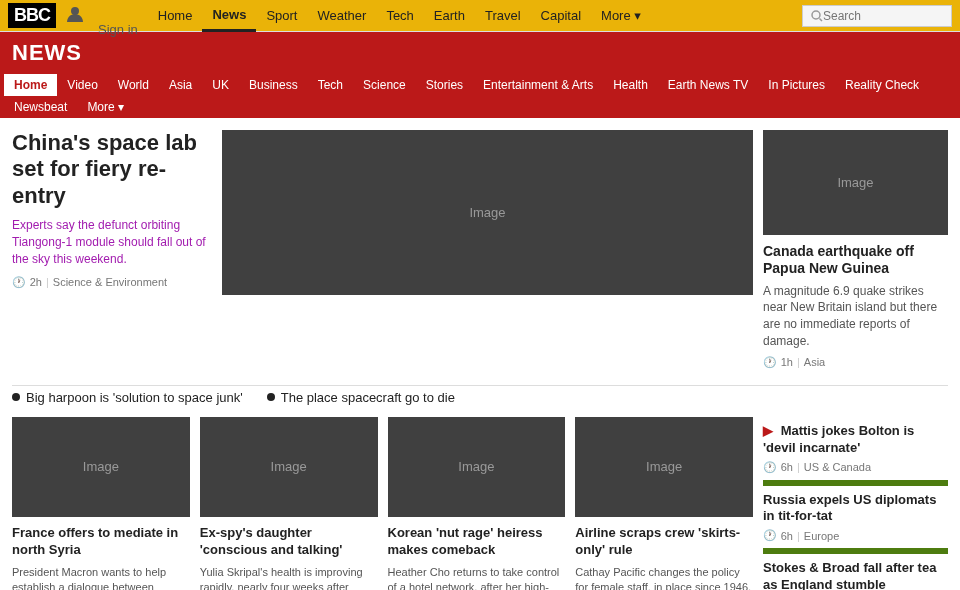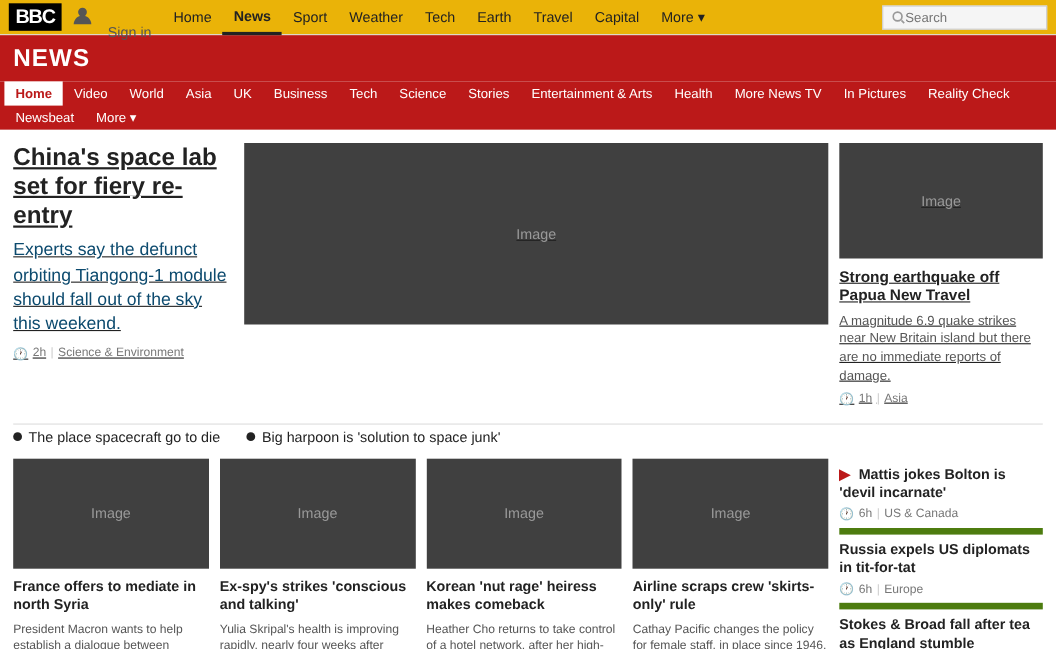--- a/index.html
+++ b/index.html
@@ -89,35 +89,34 @@
       margin: 0 auto;
       background: #fff;
       padding: 12px;
     }
 
     
     #top-story {
       display: flex;
       gap: 10px;
       margin-bottom: 16px;
-      text-decoration: underline;
     }
     #top-story-text {
       width: 200px;
       flex-shrink: 0;
     }
     #top-story-text h1 {
       font-size: 22px;
       font-weight: 700;
       line-height: 1.2;
       margin-bottom: 8px;
     }
     #top-story-text p {
-      font-size: 16px;
-      color: #0c4a6e;
+      font-size: 12px;
+      color: #a21caf;
       margin-bottom: 8px;
       line-height: 1.4;
     }
     .meta {
       font-size: 11px;
       color: #777;
       display: flex;
       align-items: center;
       gap: 4px;
     }
@@ -252,21 +251,21 @@
   <span class="sec-nav-item">Video</span>
   <span class="sec-nav-item">World</span>
   <span class="sec-nav-item">Asia</span>
   <span class="sec-nav-item">UK</span>
   <span class="sec-nav-item">Business</span>
   <span class="sec-nav-item">Tech</span>
   <span class="sec-nav-item">Science</span>
   <span class="sec-nav-item">Stories</span>
   <span class="sec-nav-item">Entertainment &amp; Arts</span>
   <span class="sec-nav-item">Health</span>
-  <span class="sec-nav-item">More News TV</span>
+  <span class="sec-nav-item">Earth News TV</span>
   <span class="sec-nav-item">In Pictures</span>
   <span class="sec-nav-item">Reality Check</span>
   <span class="sec-nav-item">Newsbeat</span>
   <span class="sec-nav-item">More ▾</span>
 </div>
 
 <div id="main-content">
 
   <div id="top-story">
     <div id="top-story-text">
@@ -277,55 +276,55 @@
         <span>2h</span>
         <span class="pipe">|</span>
         <a>Science &amp; Environment</a>
       </div>
     </div>
     <div id="top-story-img">
       <div class="placeholder-img">Image</div>
     </div>
     <div id="side-story">
       <div class="placeholder-img" style="height:105px;">Image</div>
-      <h3>Strong earthquake off Papua New Travel</h3>
+      <h3>Canada earthquake off Papua New Guinea</h3>
       <p>A magnitude 6.9 quake strikes near New Britain island but there are no immediate reports of damage.</p>
       <div class="meta">
         <span>🕐</span>
         <span>1h</span>
         <span class="pipe">|</span>
         <a>Asia</a>
       </div>
     </div>
   </div>
 
   <div id="bullets-row">
     <div class="bullet-item">
       <div class="bullet-dot"></div>
-      <a>The place spacecraft go to die</a>
+      <a>Big harpoon is 'solution to space junk'</a>
     </div>
     <div class="bullet-item">
       <div class="bullet-dot"></div>
-      <a>Big harpoon is 'solution to space junk'</a>
+      <a>The place spacecraft go to die</a>
     </div>
   </div>
 
   <div id="middle-section">
     <div id="cards-row" style="flex:1; display:flex; gap:10px;">
 
       <div class="card">
         <div class="placeholder-img" style="height:100px;">Image</div>
         <h3>France offers to mediate in north Syria</h3>
         <p>President Macron wants to help establish a dialogue between Turkey and Kurdish fighters.</p>
 
       </div>
 
       <div class="card">
         <div class="placeholder-img" style="height:100px;">Image</div>
-        <h3>Ex-spy's strikes 'conscious and talking'</h3>
+        <h3>Ex-spy's daughter 'conscious and talking'</h3>
         <p>Yulia Skripal's health is improving rapidly, nearly four weeks after being exposed to a nerve agent.</p>
 
       </div>
 
       <div class="card">
         <div class="placeholder-img" style="height:100px;">Image</div>
         <h3>Korean 'nut rage' heiress makes comeback</h3>
         <p>Heather Cho returns to take control of a hotel network, after her high-profile tantrum three years ago.</p>
 
       </div>

